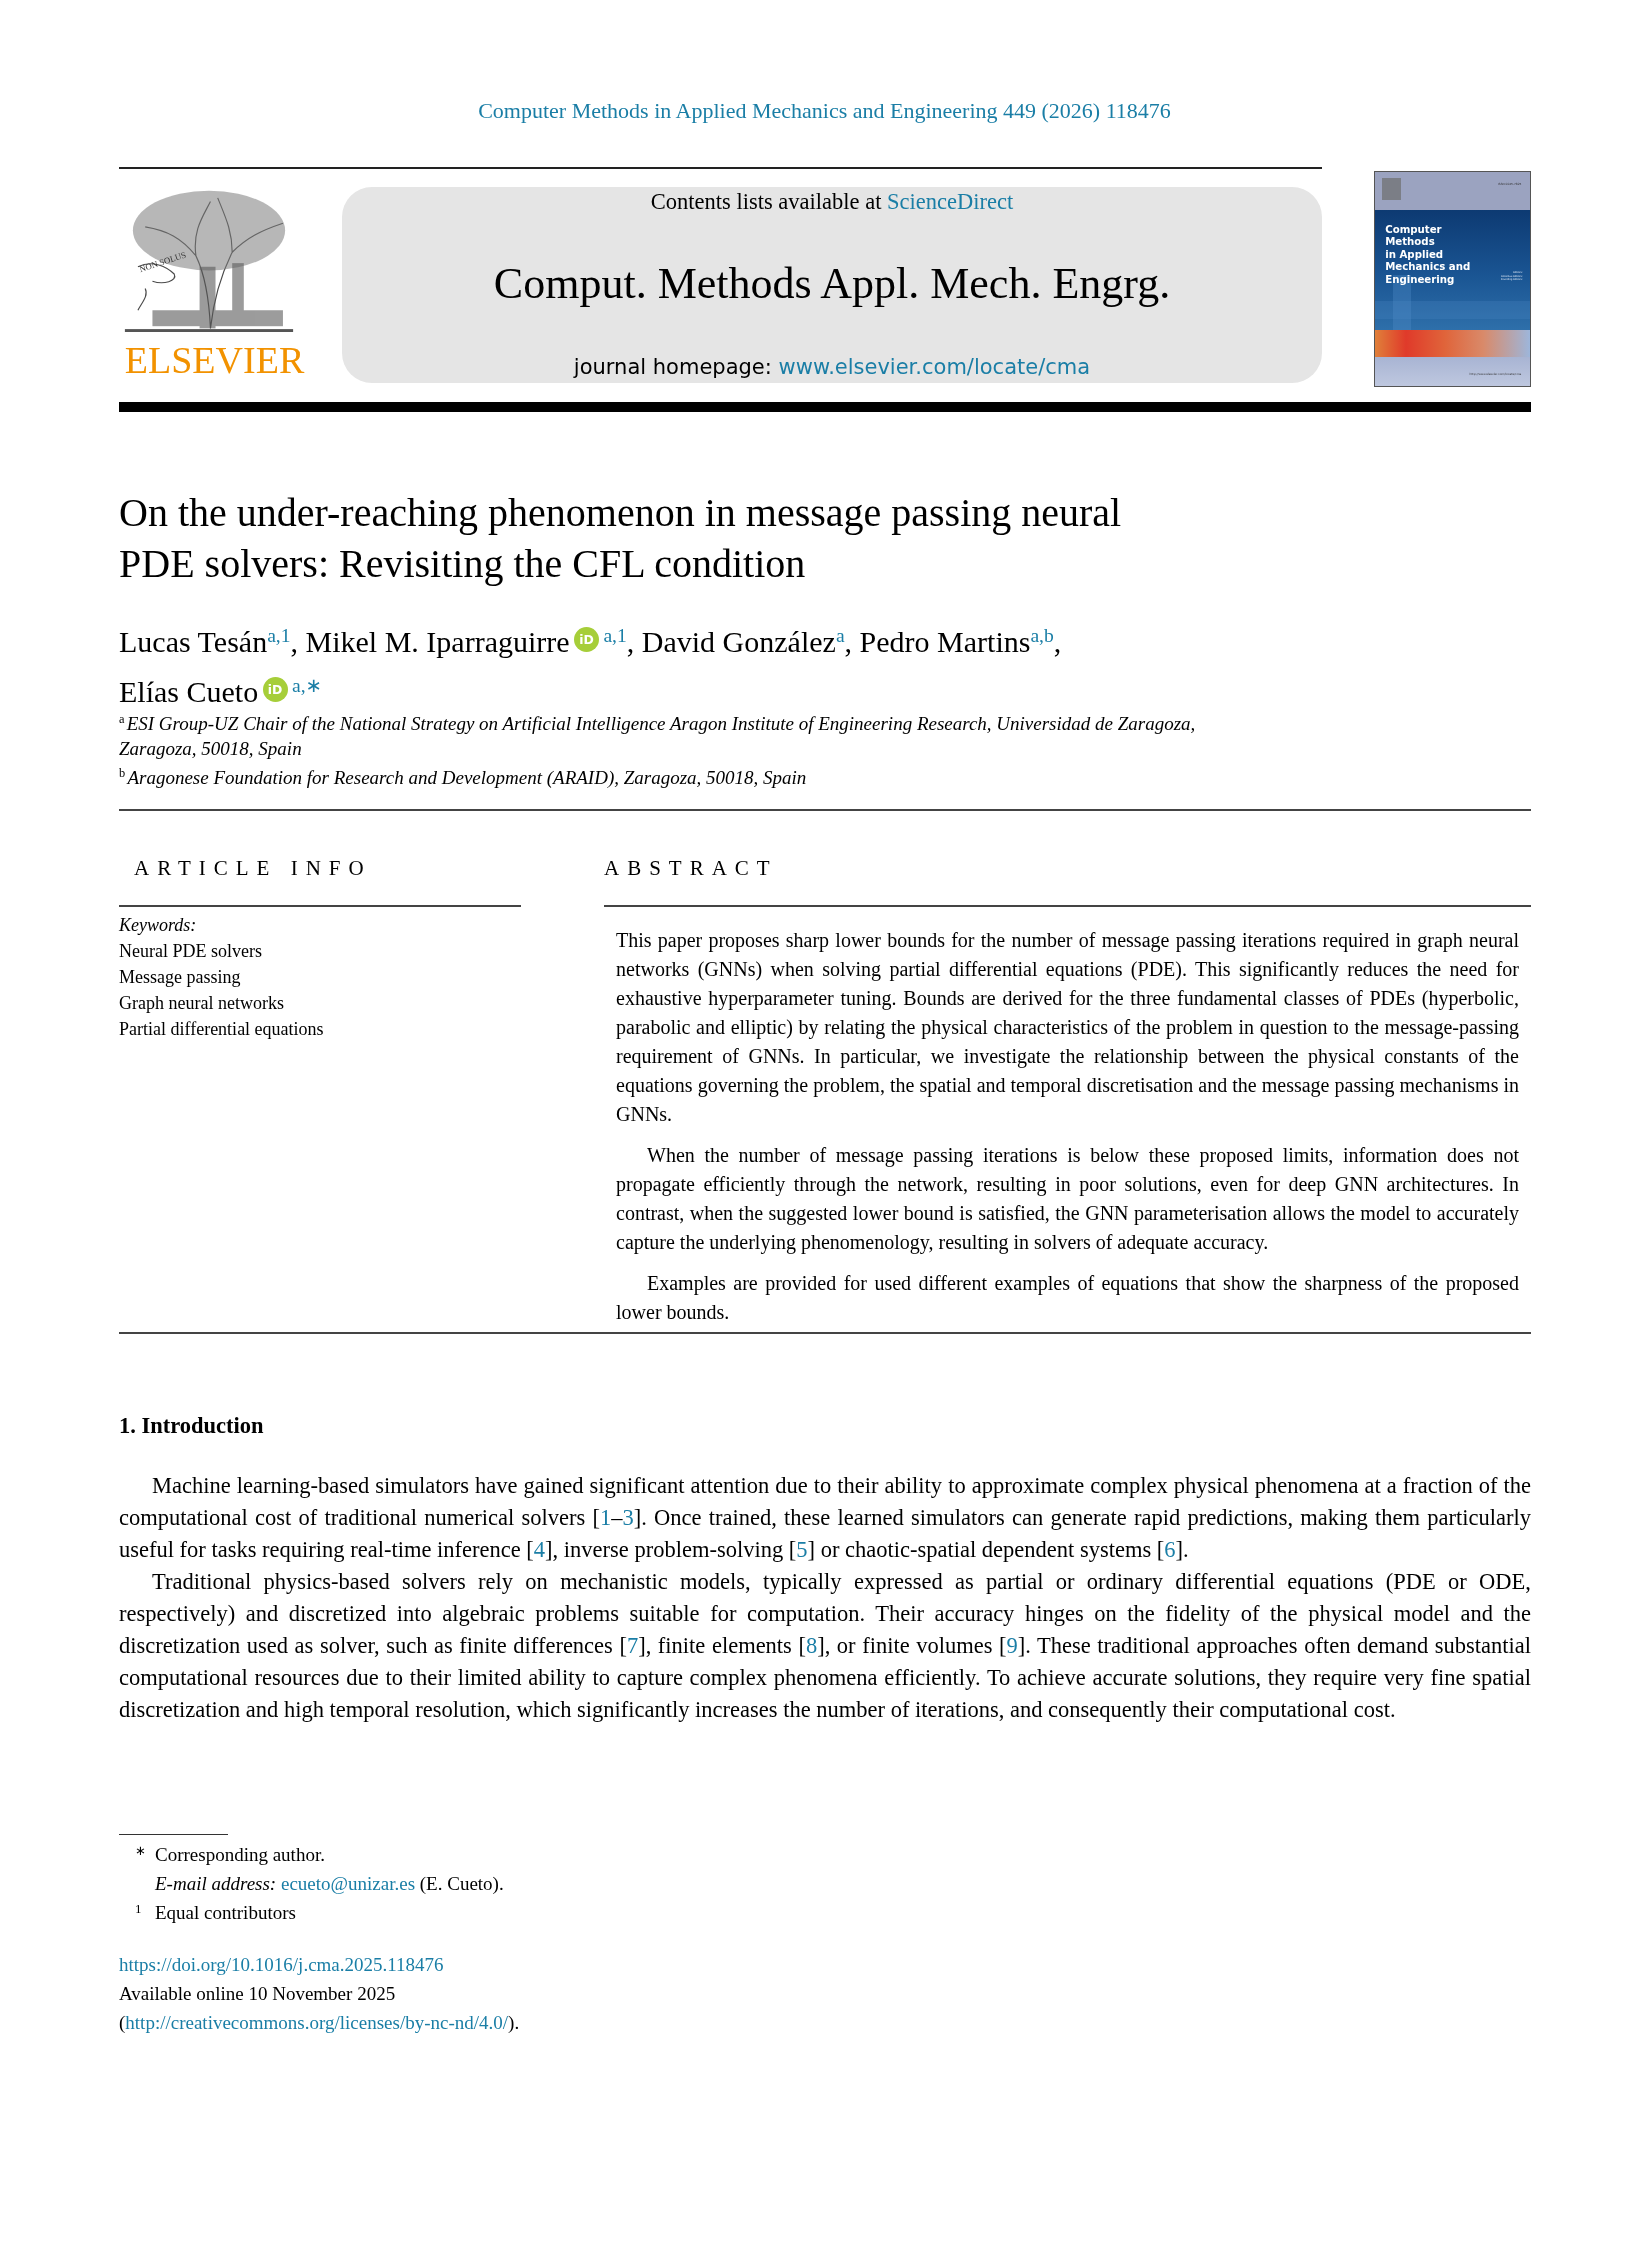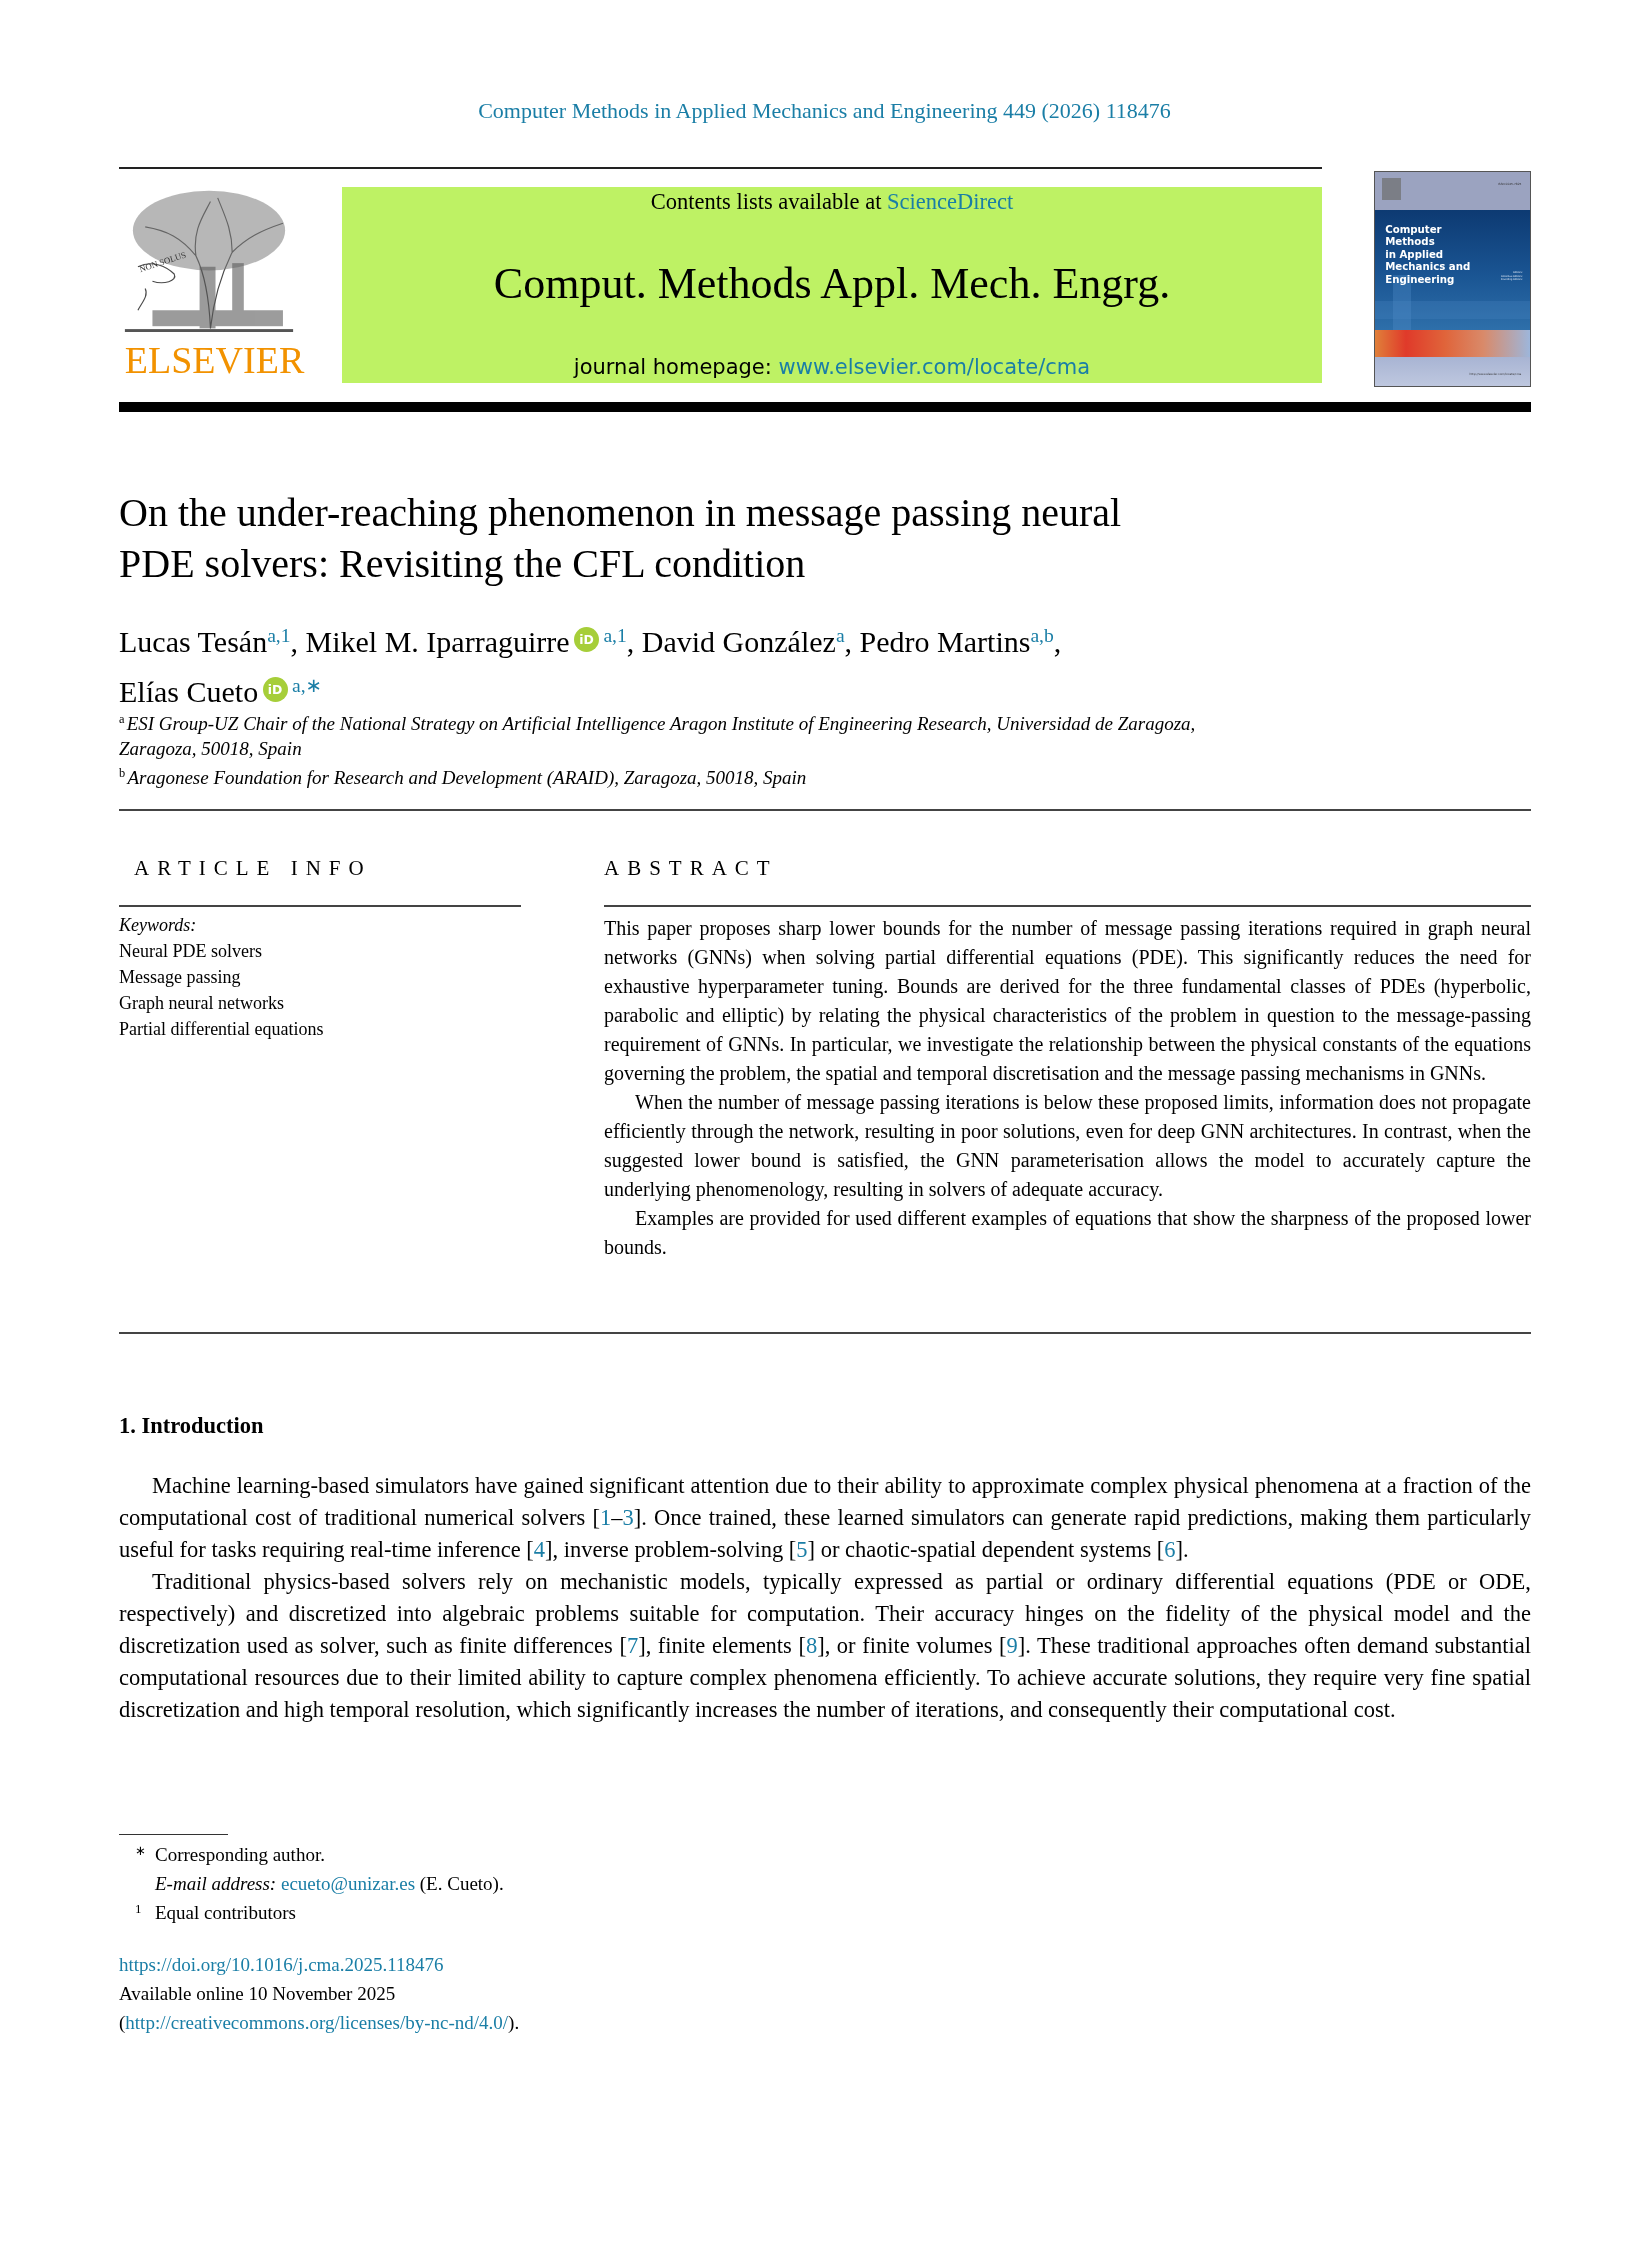--- a/index.html
+++ b/index.html
@@ -19,21 +19,21 @@
   #top-rule { left: 119px; top: 167px; width: 1203px; height: 1.5px; background: #222; }
   #logo { left: 119px; top: 187px; width: 182px; height: 200px; }
   #logo .tree {
     position: absolute; left: 4.4px; top: 0; width: 172px; height: 145px;
   }
   #logo .wordmark {
     position: absolute; left: 5.8px; top: 154px; font-family: "Liberation Serif", serif;
     font-size: 38px; color: #f29200; letter-spacing: 0px; line-height: 1;
   }
   #masthead-box {
-    left: 342px; top: 187px; width: 980px; height: 196px; background: #bef264;
+    left: 342px; top: 187px; width: 980px; height: 196px; background: #e5e5e5; border-radius: 30px;
   }
   #contents-line {
     position: absolute; left: 0; width: 100%; top: 0px; text-align: center;
     font-family: "Liberation Serif", serif; font-size: 22.5px; line-height: 29px;
   }
   #journal-abbrev {
     position: absolute; left: 0; width: 100%; top: 71px; text-align: center;
     font-family: "Liberation Serif", serif; font-size: 44px; line-height: 51px;
   }
   #homepage-line {
@@ -98,21 +98,21 @@
   #rule-abs { left: 604px; top: 905px; width: 927px; }
   #keywords {
     left: 119px; top: 912px; width: 400px;
     font-family: "Liberation Serif", serif; font-size: 18px; line-height: 26px;
   }
   #keywords .kw-label { font-style: italic; }
   #abstract {
     left: 604px; top: 914px; width: 927px;
     font-family: "Liberation Serif", serif; font-size: 20px; line-height: 29px; text-align: justify;
   }
-  #abstract p { margin: 0; text-indent: 0; }
+  #abstract p { margin: 12px; text-indent: 0; }
   #abstract p + p { text-indent: 31px; }
   #rule-2 { left: 119px; top: 1332px; width: 1412px; }
 
   
   #intro-head {
     left: 119px; top: 1411px; font-family: "Liberation Serif", serif; font-weight: bold;
     font-size: 22.5px; line-height: 29px;
   }
   #intro-body {
     left: 119px; top: 1470px; width: 1412px;

